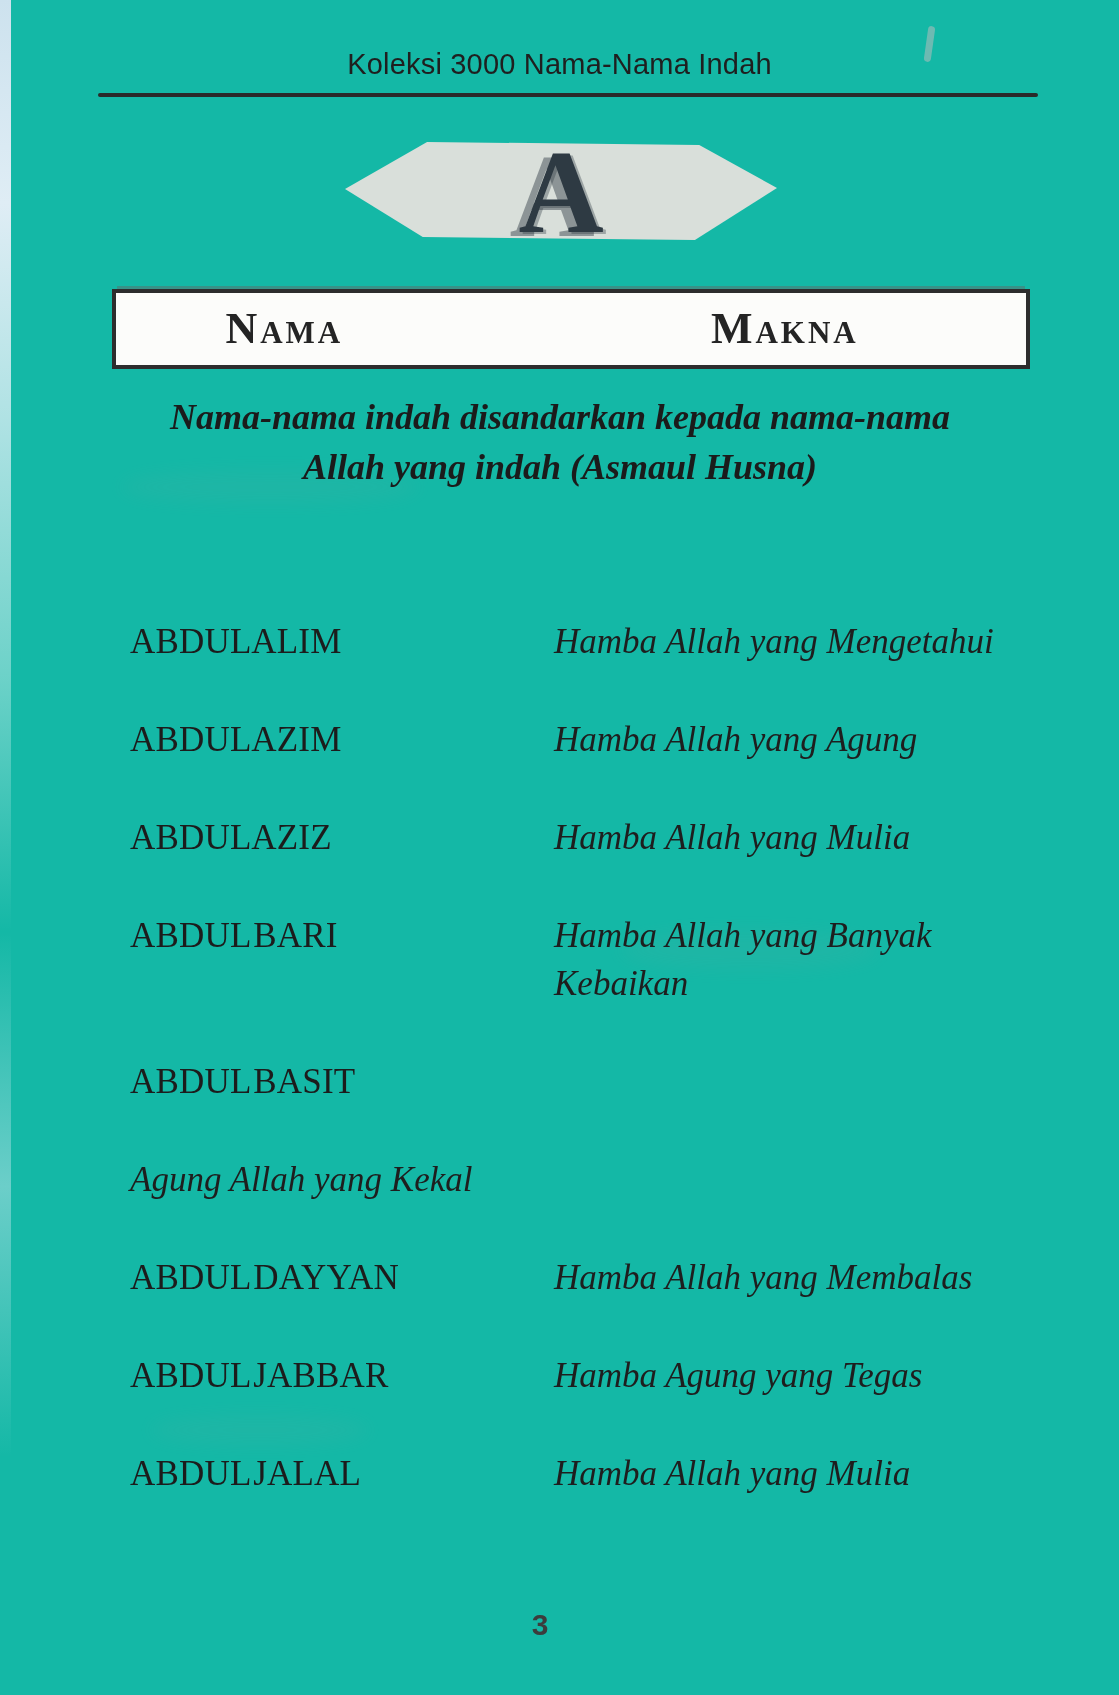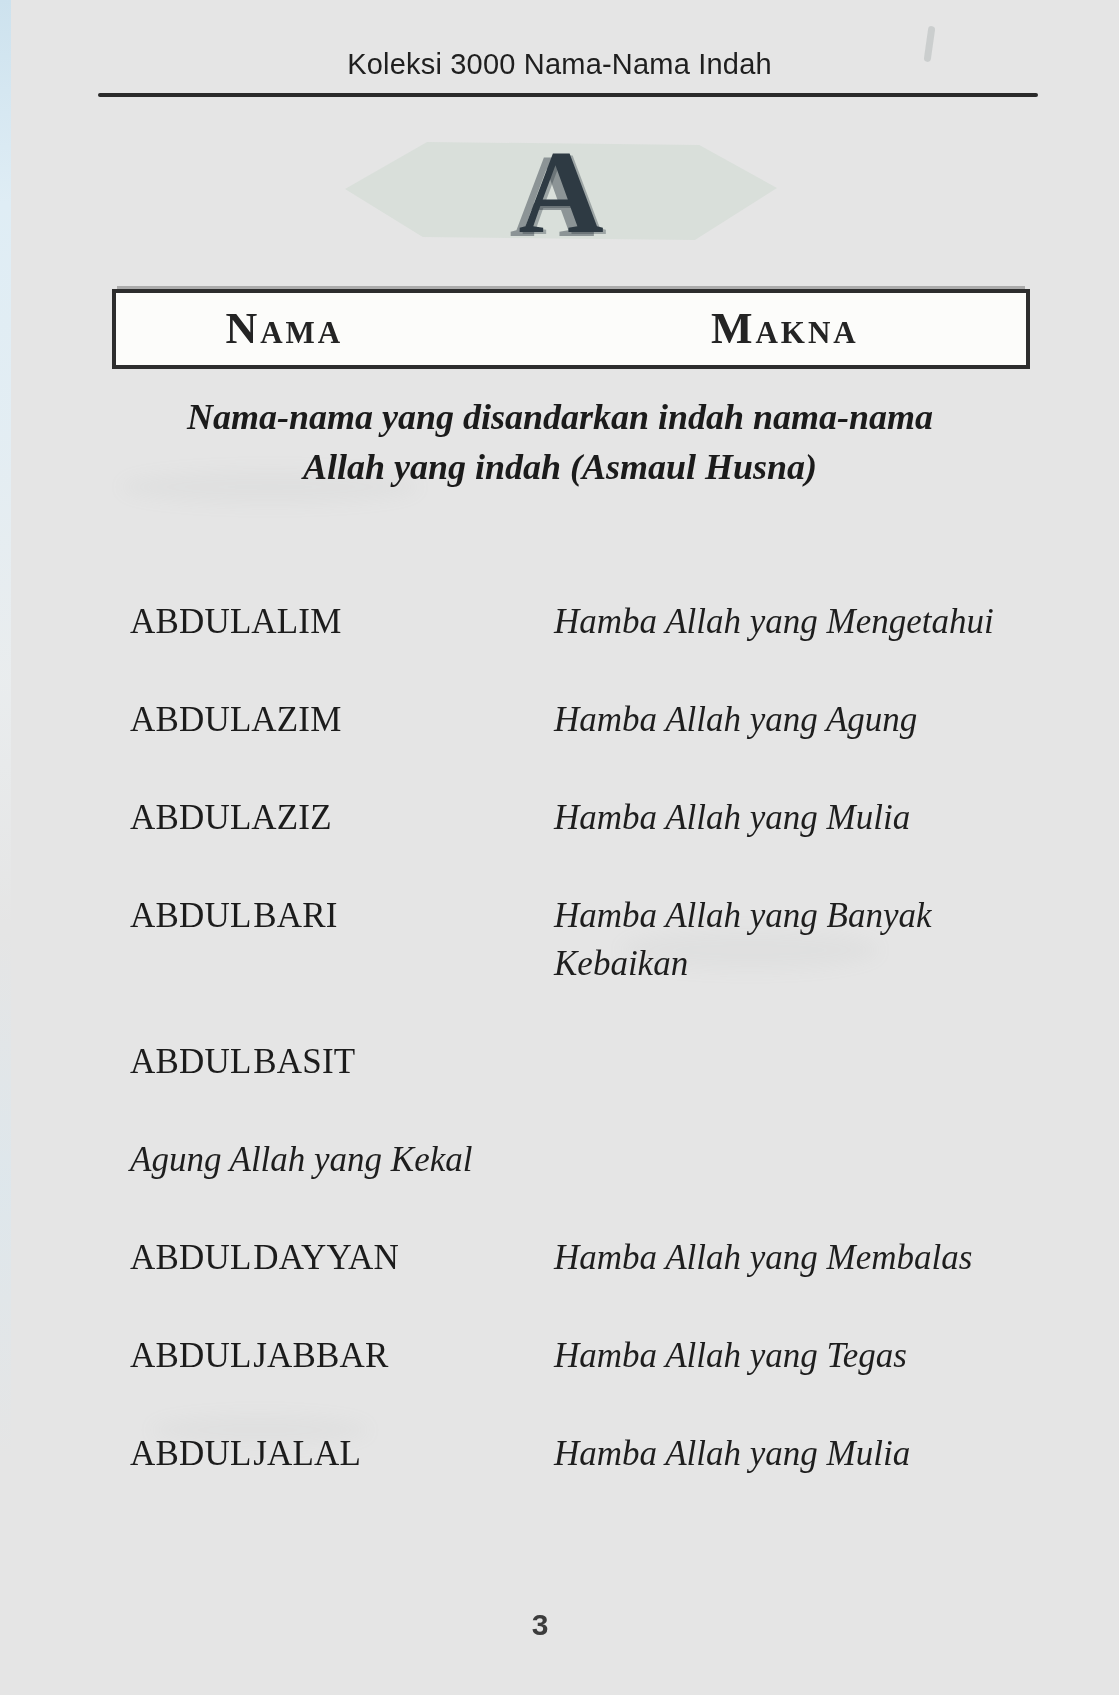--- a/index.html
+++ b/index.html
@@ -1,20 +1,20 @@
 <!DOCTYPE html>
 <html><head>
 <meta charset="utf-8">
 <style>
   html, body { margin: 0; padding: 0; background: #ffffff; }
   .page {
     position: relative;
     width: 1119px;
     height: 1695px;
-    background: #e5e5e5;
+    background: #14b8a6;
     overflow: hidden;
     font-family: "Liberation Serif", serif;
     color: #1d1d1d;
   }
 
   
   .edge-strip {
     position: absolute; left: 0; top: 0; width: 11px; height: 100%;
     background: linear-gradient(180deg,
       #cde2ee 0%, #dfedf5 12%, rgba(226,240,248,0.75) 25%,
@@ -88,21 +88,21 @@
     font-size: 36px; line-height: 50px; color: #1b1b1b;
   }
 
   
   .entries {
     position: absolute; left: 130px; top: 598px; width: 920px;
   }
   .entry-row {
     display: flex; align-items: flex-start;
     margin-bottom: 50px;
-    font-size: 35px; line-height: 48px;
+    font-size: 35px; line-height: 48px; margin-top: 20px;
   }
   .entry-name {
     flex: none; width: 424px;
     word-spacing: -6px; letter-spacing: 0.2px;
     color: #1c1c1c;
   }
   .entry-meaning {
     flex: none; width: 490px;
     color: #1e1e1e;
     font-style: italic;
@@ -134,21 +134,21 @@
   <div class="monogram-wrap">
     <span class="monogram">A</span>
   </div>
 
   <div class="table-header-box">
     <span class="col-label nama">Nama</span>
     <span class="col-label makna">Makna</span>
   </div>
 
   <div class="subtitle">
-    <div>Nama-nama yang disandarkan indah nama-nama</div>
+    <div>Nama-nama indah disandarkan kepada nama-nama</div>
     <div>Allah yang indah (Asmaul Husna)</div>
   </div>
 
   <div class="entries">
       <div class="entry-row">
       <div class="entry-name">ABDUL ALIM</div>
       <div class="entry-meaning">Hamba Allah yang Mengetahui</div>
     </div>
       <div class="entry-row">
       <div class="entry-name">ABDUL AZIM</div>
@@ -167,21 +167,21 @@
     </div>
       <div class="entry-row">
       <div class="entry-meaning">Agung Allah yang Kekal</div>
     </div>
       <div class="entry-row">
       <div class="entry-name">ABDUL DAYYAN</div>
       <div class="entry-meaning">Hamba Allah yang Membalas</div>
     </div>
       <div class="entry-row">
       <div class="entry-name">ABDUL JABBAR</div>
-      <div class="entry-meaning">Hamba Allah yang Tegas</div>
+      <div class="entry-meaning">Hamba Agung yang Tegas</div>
     </div>
       <div class="entry-row">
       <div class="entry-name">ABDUL JALAL</div>
       <div class="entry-meaning">Hamba Allah yang Mulia</div>
     </div>
     </div>
 
   <div class="page-number">3</div>
 
 </div>

